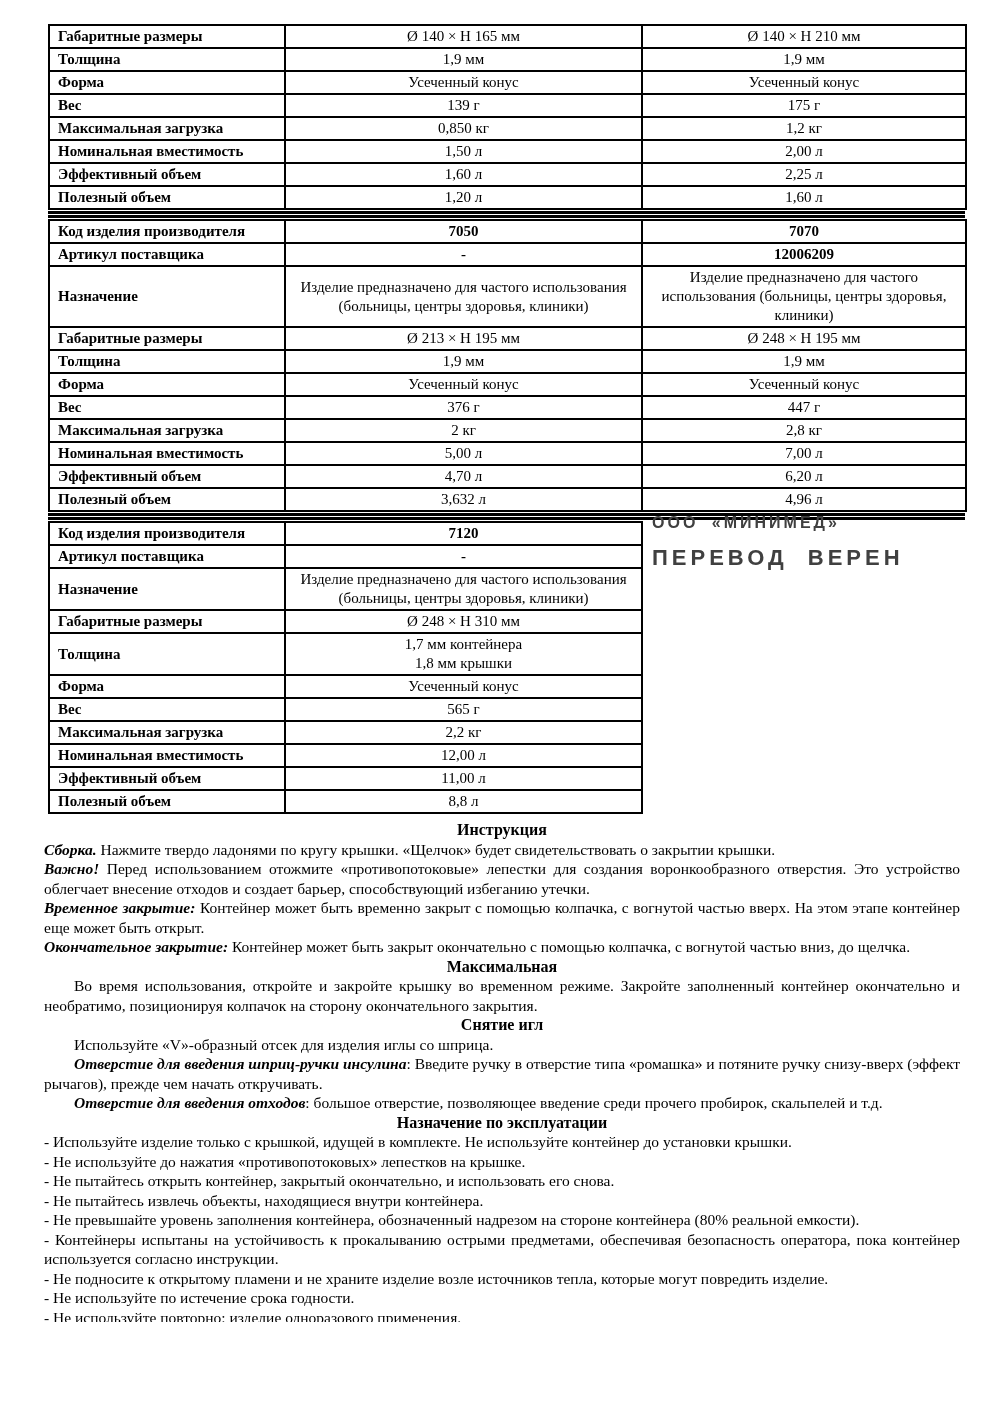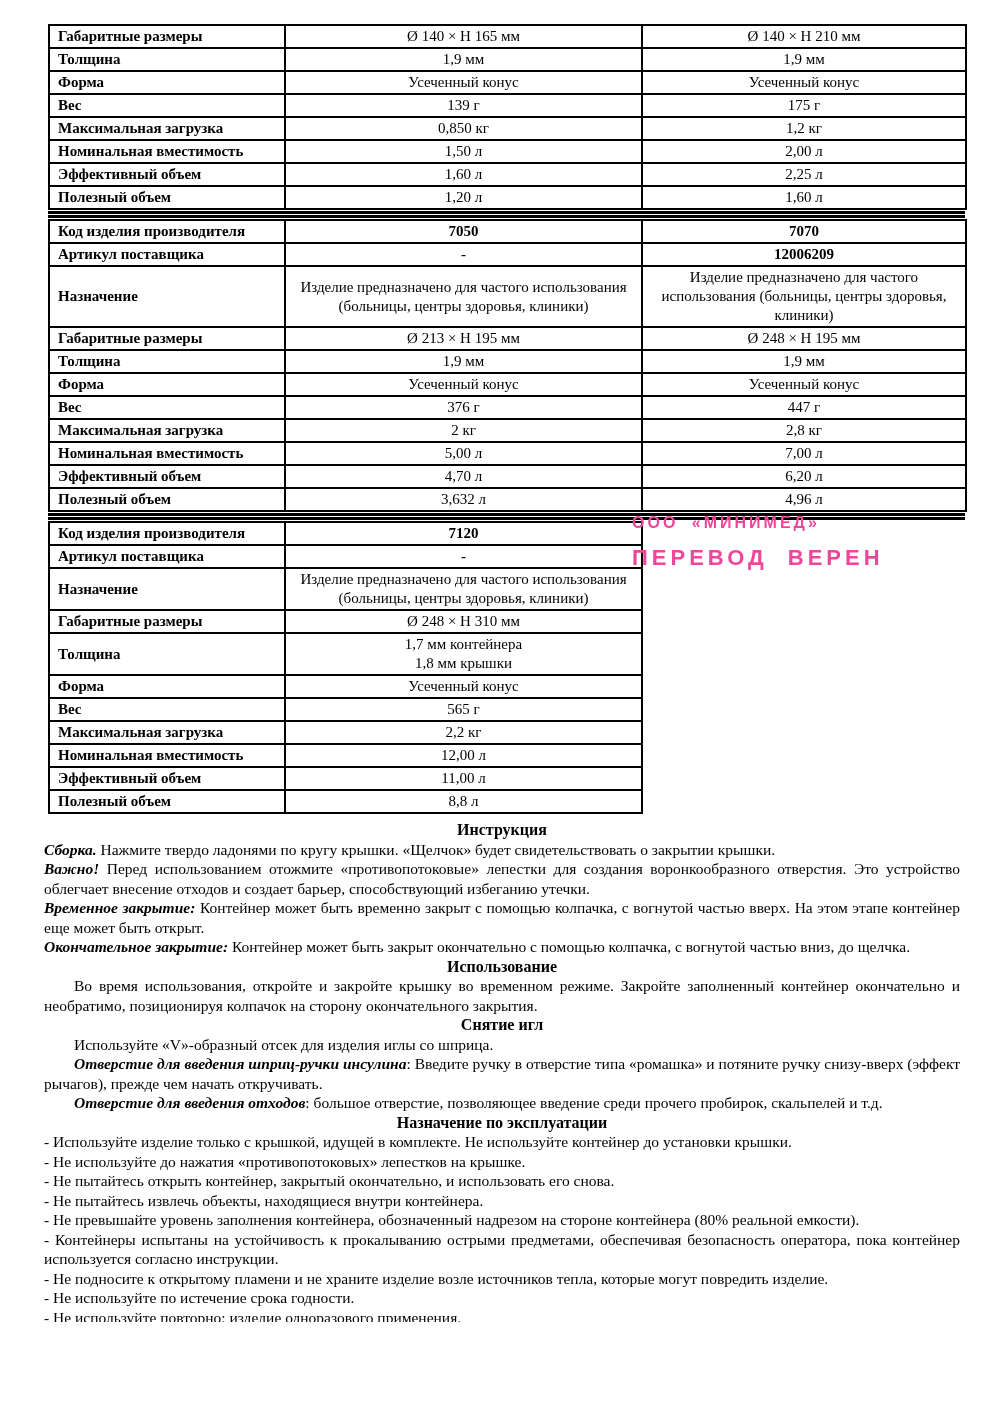--- a/index.html
+++ b/index.html
@@ -221,32 +221,32 @@
             <td class="val">11,00 л</td>
           </tr>
           <tr>
             <td class="lbl">Полезный объем</td>
             <td class="val">8,8 л</td>
           </tr>
         </tbody>
     </table>
   </div>
 
-  <div class="stamp" style="color: #ec4899;">
+  <div class="stamp" style="color: #404040; margin-left: 20px;">
     <div class="l1">ООО «МИНИМЕД»</div>
     <div class="l2">ПЕРЕВОД  ВЕРЕН</div>
   </div>
 
   <div class="bodytext" id="bodytext">
       <div class="heading">Инструкция</div>
       <div class="para"><span class="lead">Сборка.</span> Нажмите твердо ладонями по кругу крышки. «Щелчок» будет свидетельствовать о закрытии крышки.</div>
       <div class="para"><span class="lead">Важно!</span> Перед использованием отожмите «противопотоковые» лепестки для создания воронкообразного отверстия. Это устройство облегчает внесение отходов и создает барьер, способствующий избеганию утечки.</div>
       <div class="para"><span class="lead">Временное закрытие:</span> Контейнер может быть временно закрыт с помощью колпачка, с вогнутой частью вверх. На этом этапе контейнер еще может быть открыт.</div>
       <div class="para"><span class="lead">Окончательное закрытие:</span> Контейнер может быть закрыт окончательно с помощью колпачка, с вогнутой частью вниз, до щелчка.</div>
-      <div class="heading">Использование</div>
+      <div class="heading">Максимальная</div>
       <div class="para indent">Во время использования, откройте и закройте крышку во временном режиме. Закройте заполненный контейнер окончательно и необратимо, позиционируя колпачок на сторону окончательного закрытия.</div>
       <div class="heading">Снятие игл</div>
       <div class="para indent">Используйте «V»-образный отсек для изделия иглы со шприца.</div>
       <div class="para indent"><span class="lead">Отверстие для введения шприц-ручки инсулина</span>: Введите ручку в отверстие типа «ромашка» и потяните ручку снизу-вверх (эффект рычагов), прежде чем начать откручивать.</div>
       <div class="para indent"><span class="lead">Отверстие для введения отходов</span>: большое отверстие, позволяющее введение среди прочего пробирок, скальпелей и т.д.</div>
       <div class="heading">Назначение по эксплуатации</div>
       <div class="para">- Используйте изделие только с крышкой, идущей в комплекте. Не используйте контейнер до установки крышки.</div>
       <div class="para">- Не используйте до нажатия «противопотоковых» лепестков на крышке.</div>
       <div class="para">- Не пытайтесь открыть контейнер, закрытый окончательно, и использовать его снова.</div>
       <div class="para">- Не пытайтесь извлечь объекты, находящиеся внутри контейнера.</div>

